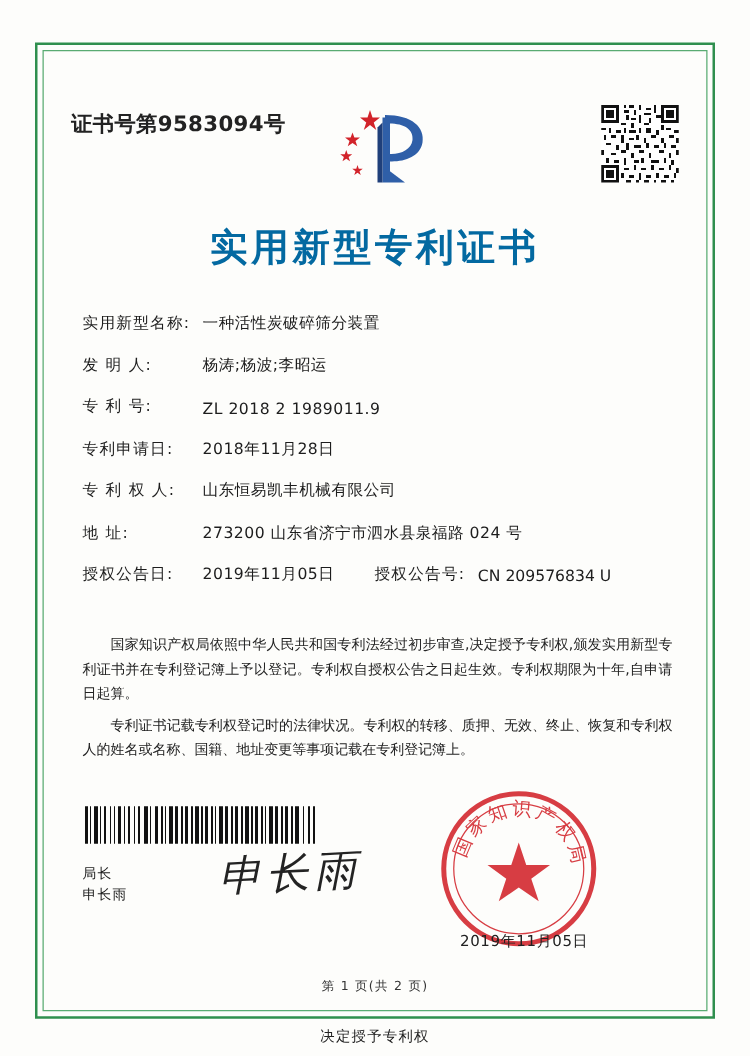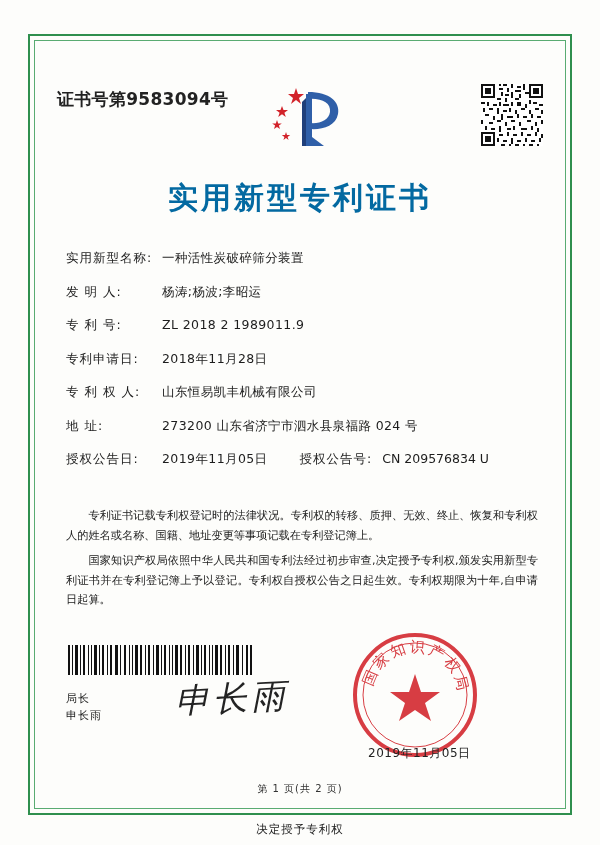--- a/index.html
+++ b/index.html
@@ -76,21 +76,21 @@
     color: #0369a1;
   }
   .fields {
     position: absolute;
     left: 66px;
     top: 250px;
     right: 60px;
   }
   .field-row {
     display: flex;
-    align-items: flex-start;
+    align-items: flex-end;
     margin-bottom: 16.5px;
     font-size: 12.5px;
     color: #1d1d1d;
   }
   .field-label {
     width: 96px;
     flex: 0 0 96px;
     letter-spacing: 1px;
     white-space: nowrap;
   }
@@ -344,22 +344,22 @@
     </div>
     <div class="field-row dual" style="margin-top:10px;">
       <div class="field-label">授权公告日:</div>
       <div class="field-value">2019年11月05日</div>
       <div class="field-label2">授权公告号:</div>
       <div class="field-value2">CN 209576834 U</div>
     </div>
   </div>
 
   <div class="paragraphs">
+    <p>国家知识产权局依照中华人民共和国专利法经过初步审查,决定授予专利权,颁发实用新型专利证书并在专利登记簿上予以登记。专利权自授权公告之日起生效。专利权期限为十年,自申请日起算。</p>
     <p>专利证书记载专利权登记时的法律状况。专利权的转移、质押、无效、终止、恢复和专利权人的姓名或名称、国籍、地址变更等事项记载在专利登记簿上。</p>
-    <p>国家知识产权局依照中华人民共和国专利法经过初步审查,决定授予专利权,颁发实用新型专利证书并在专利登记簿上予以登记。专利权自授权公告之日起生效。专利权期限为十年,自申请日起算。</p>
   </div>
 
   <div class="barcode">
     <svg width="188" height="30" viewBox="0 0 188 30" shape-rendering="crispEdges">
       <rect width="188" height="30" fill="#fdfdfb"></rect>
       <g fill="#111">
         <rect x="2" y="0" width="2" height="30"></rect>
           <rect x="6" y="0" width="1" height="30"></rect>
         <rect x="9" y="0" width="3" height="30"></rect>
           <rect x="14" y="0" width="1" height="30"></rect>

